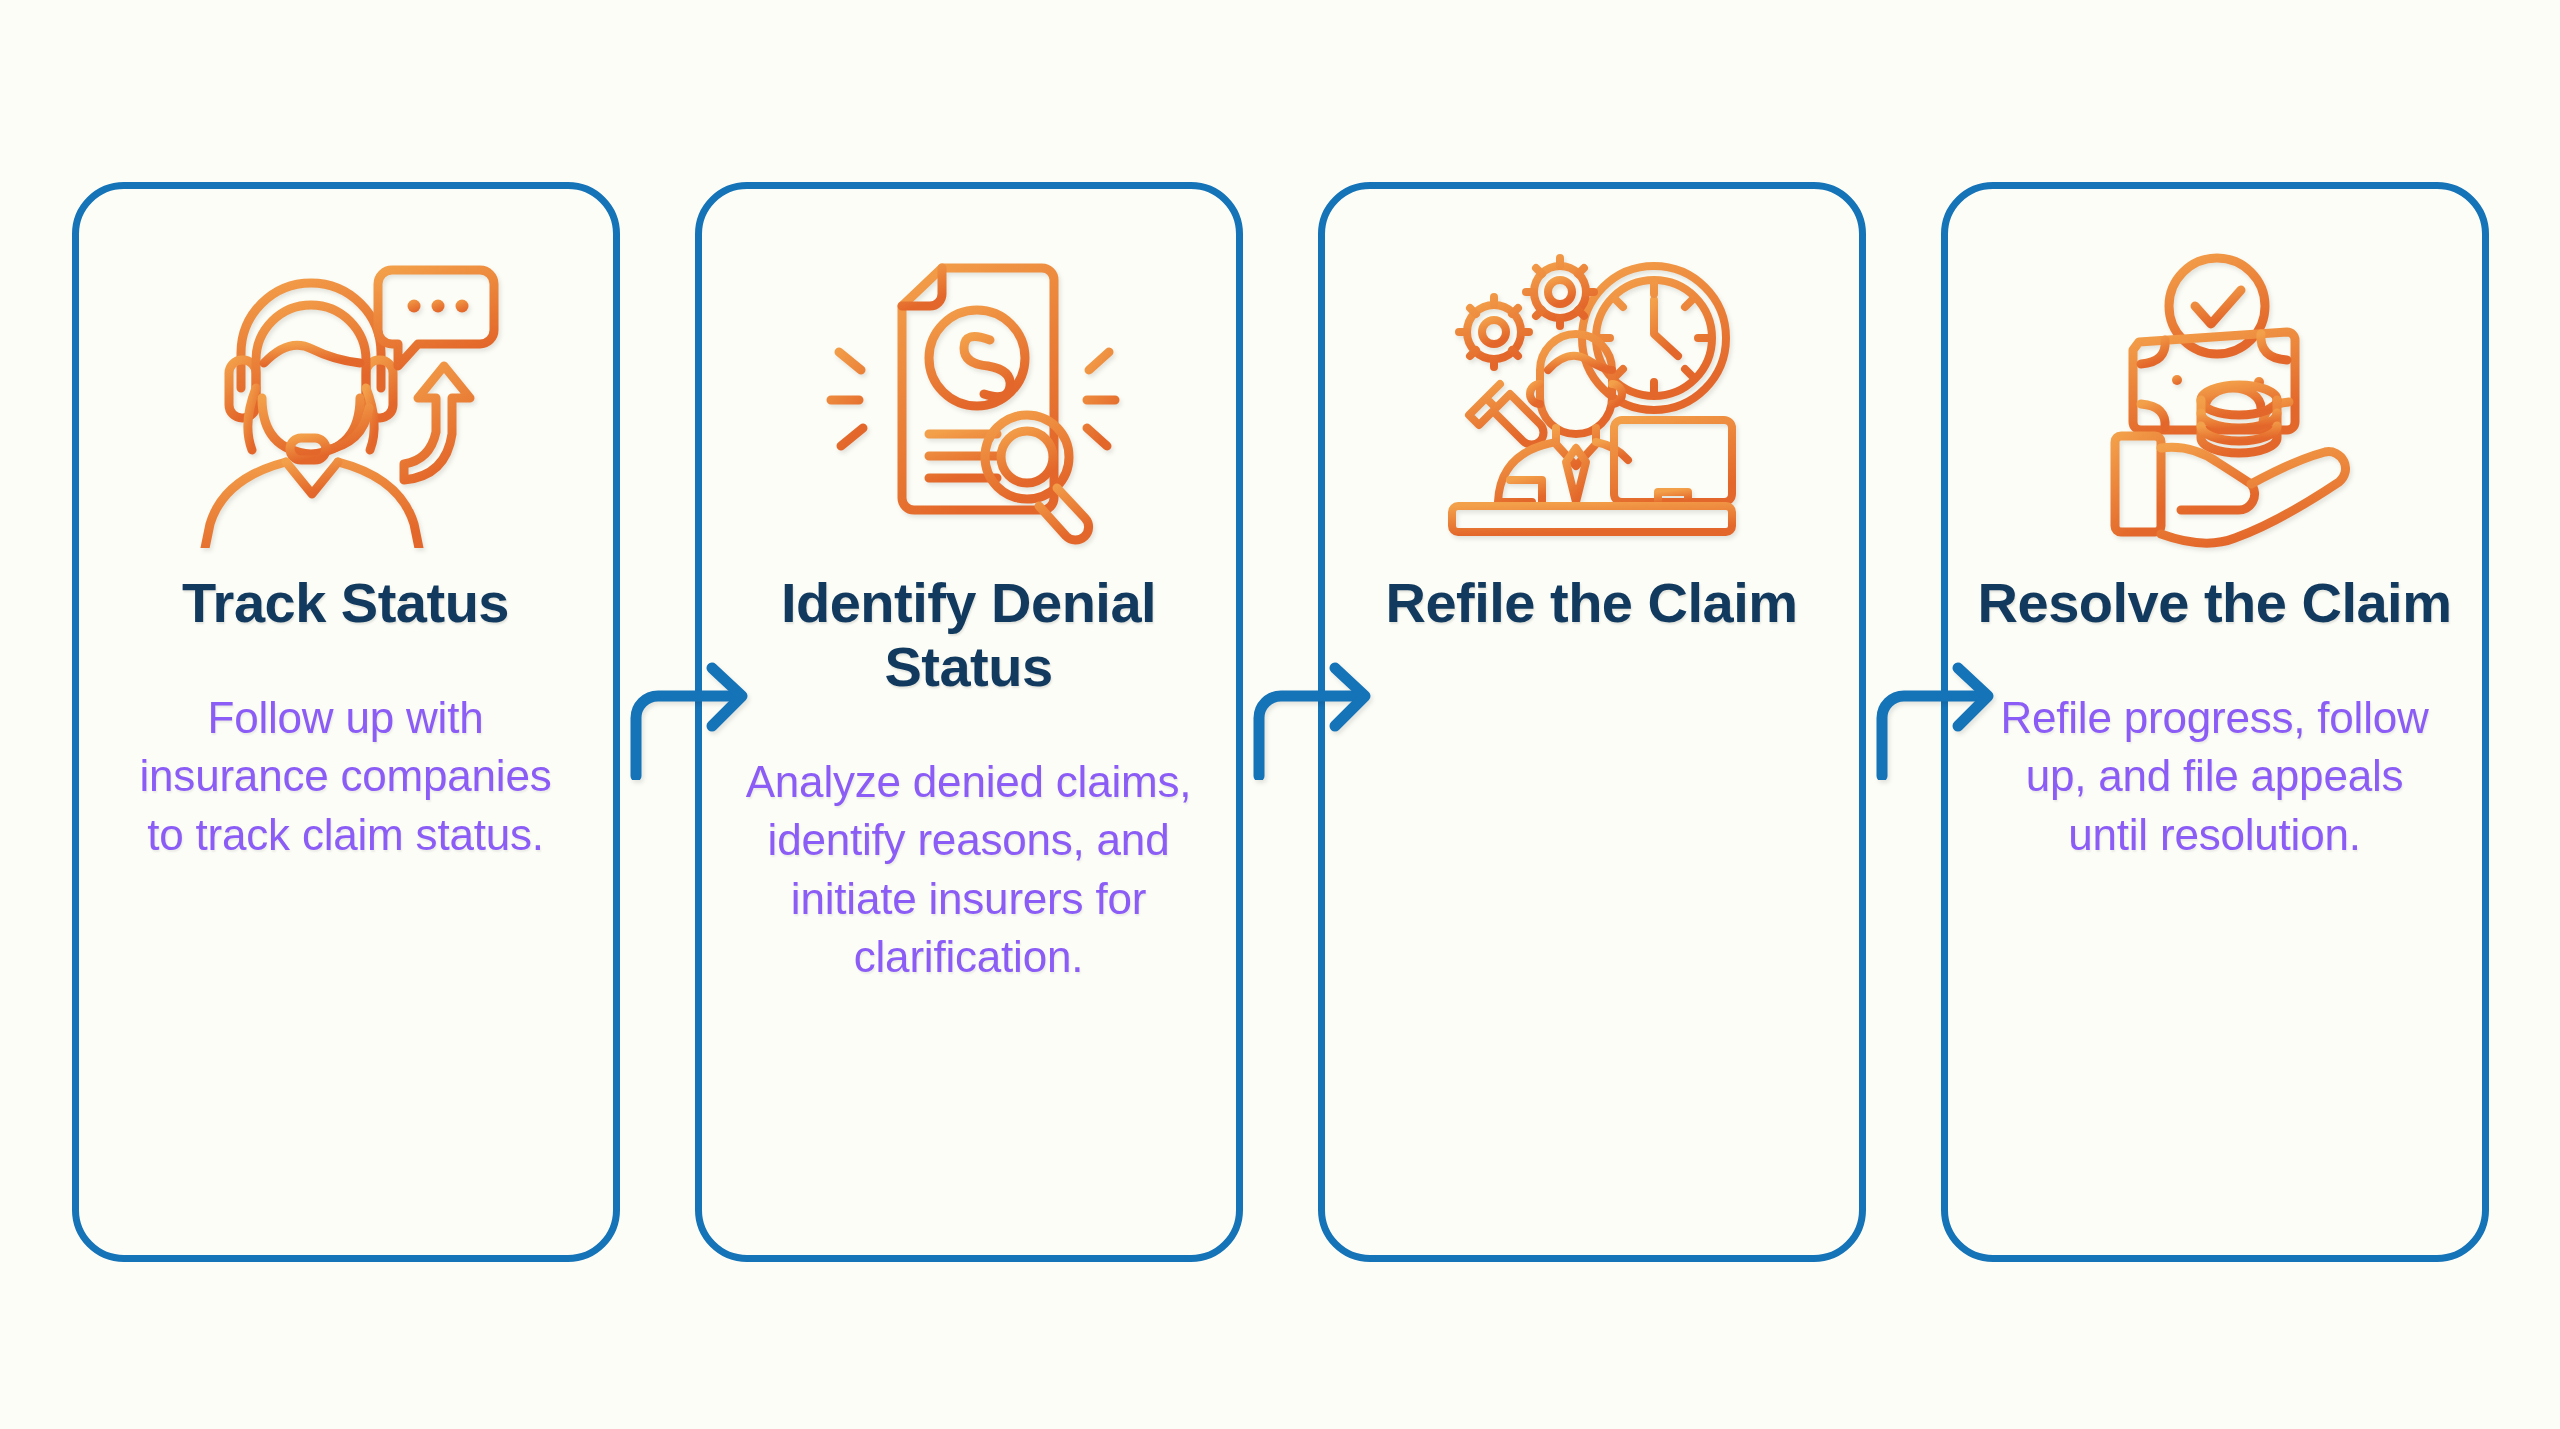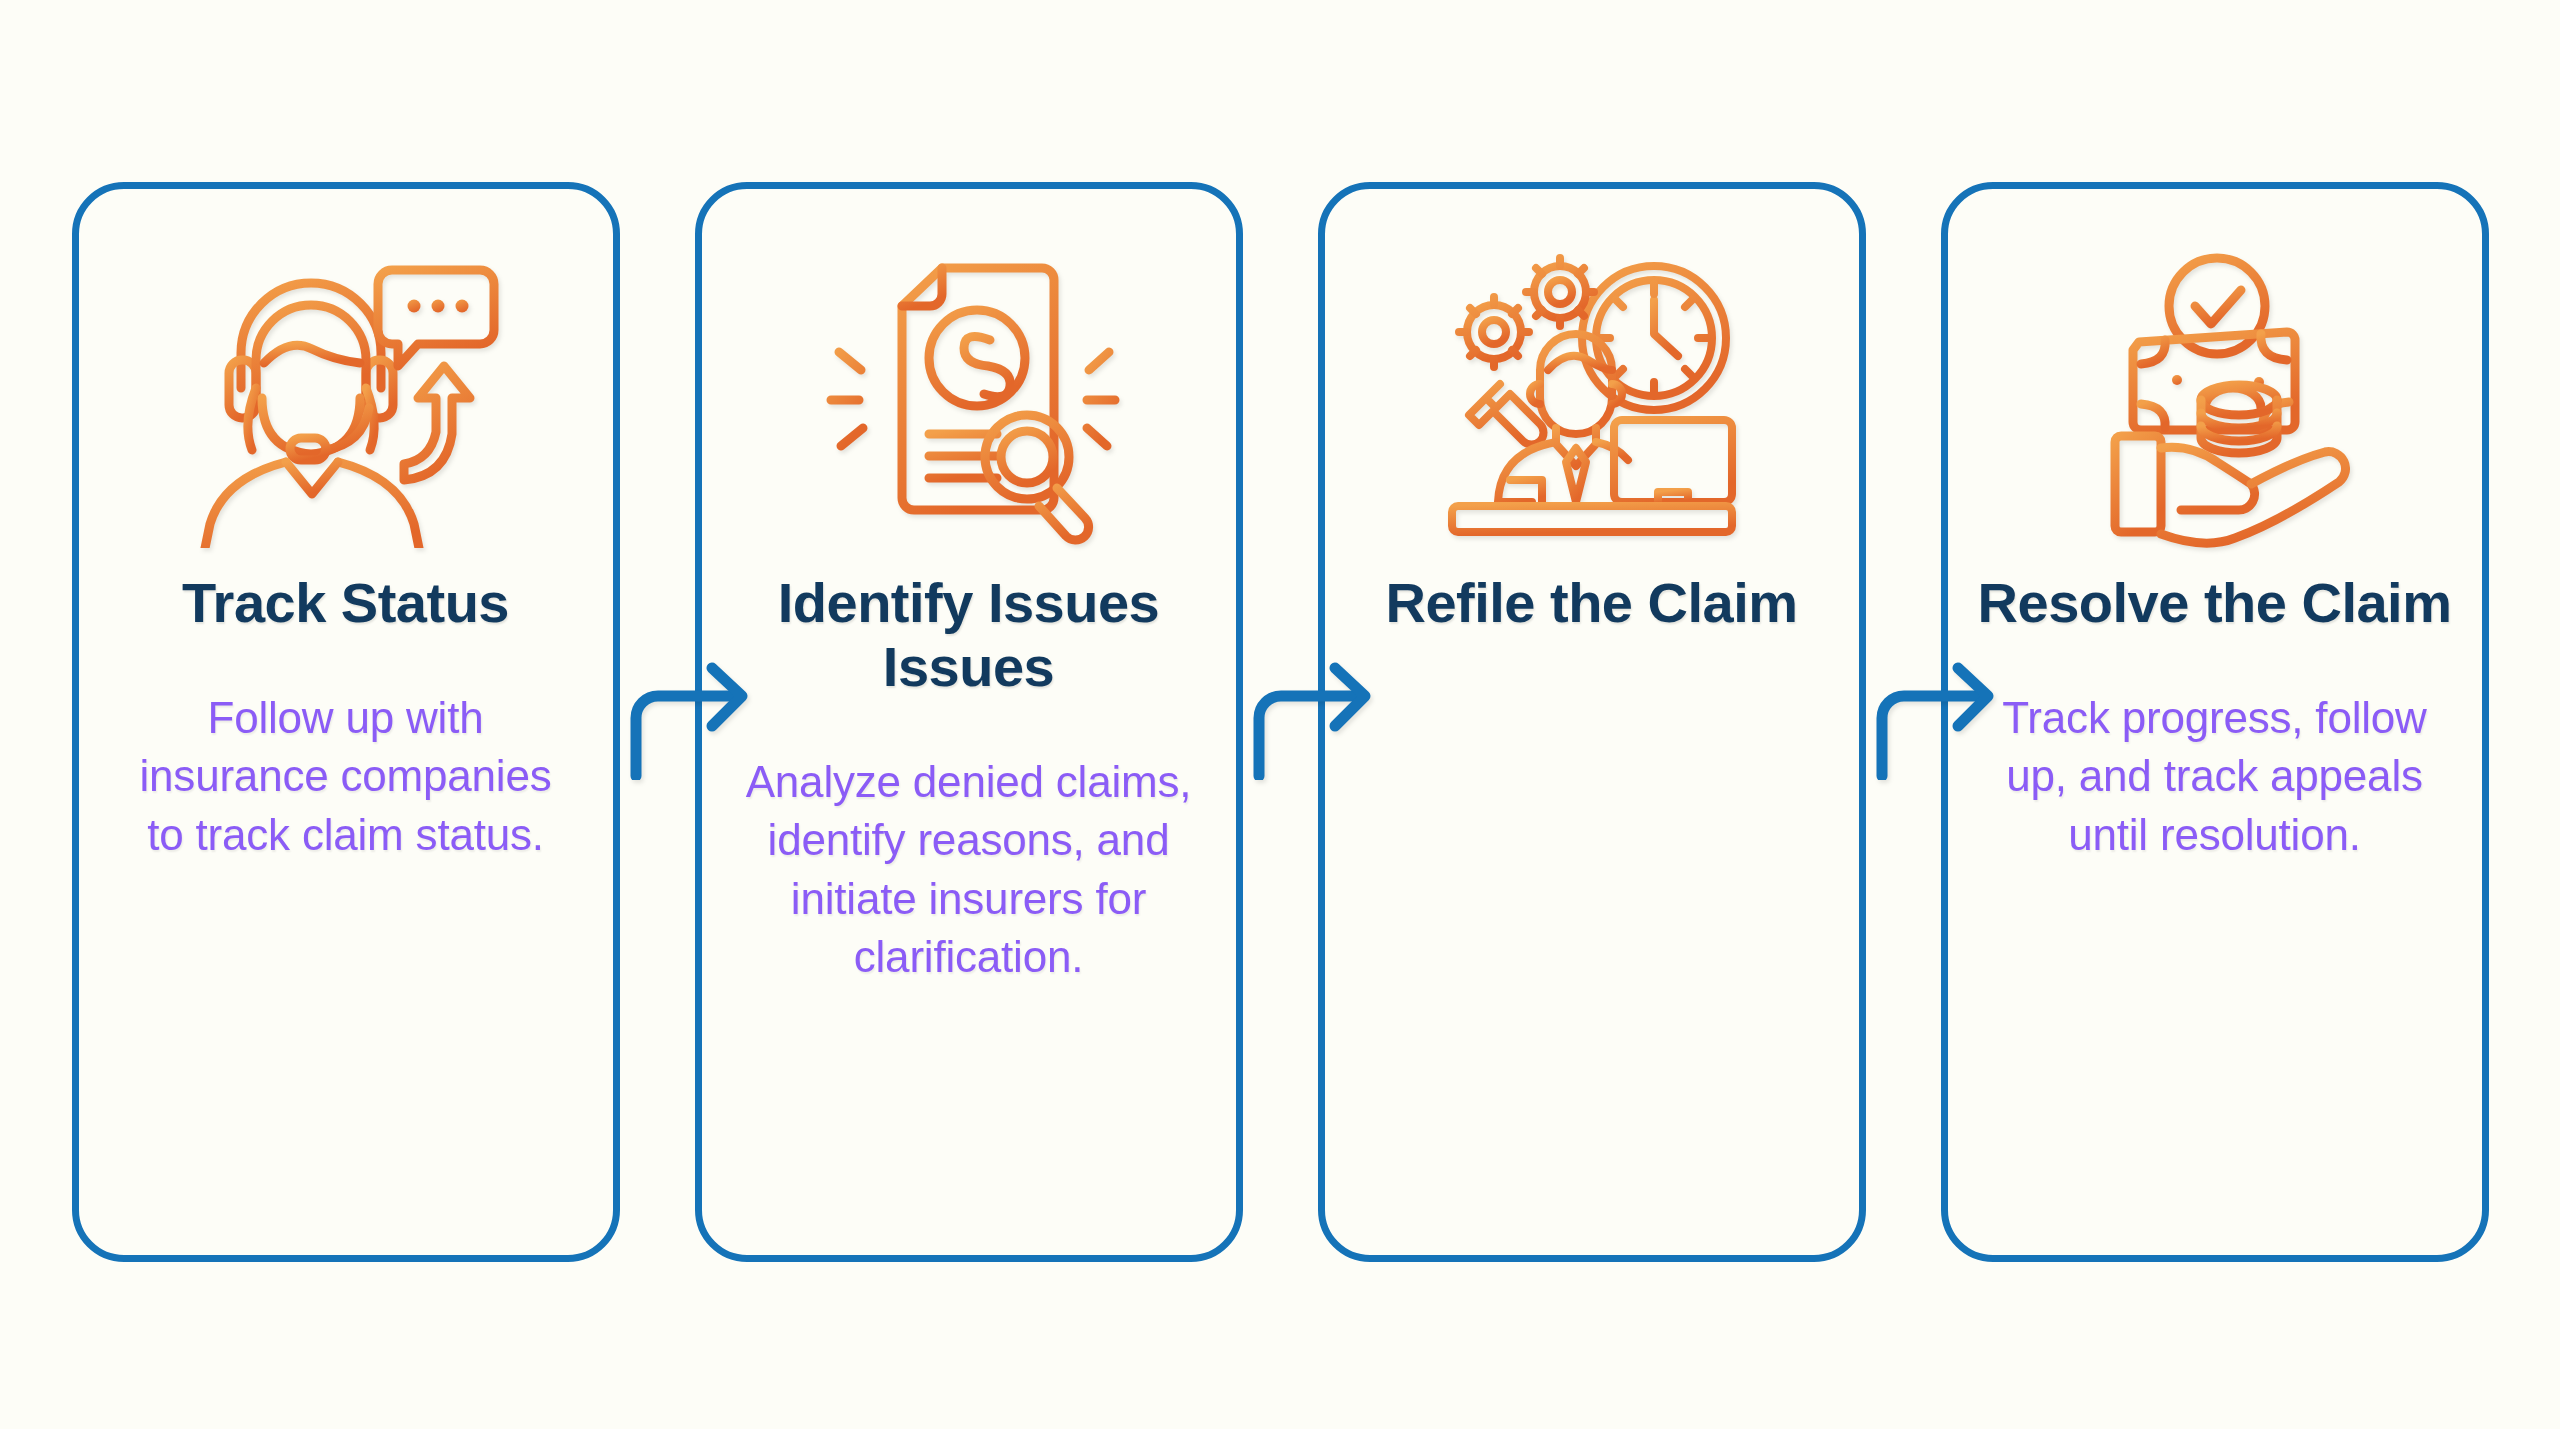--- a/index.html
+++ b/index.html
@@ -181,21 +181,21 @@
             <circle cx="218" cy="209" r="42"></circle>
             <circle cx="218" cy="209" r="26"></circle>
             <path d="M248 240 l28 30 a13 13 0 0 1 -19 18 l-27 -30"></path>
 
             <path d="M30 104 l22 18 M22 152 h28 M32 198 l22 -18"></path>
 
             <path d="M300 104 l-20 18 M306 152 h-28 M298 198 l-20 -18"></path>
           </g>
         </svg>
       </div>
-      <div class="card-title">Identify Issues Issues</div>
+      <div class="card-title">Identify Denial Status</div>
       <div class="card-body">Analyze denied claims, identify reasons, and initiate insurers for clarification.</div>
     </div>
 
     <div class="step-card">
       <div class="card-icon">
         <svg viewBox="0 0 320 300" fill="none" xmlns="http://www.w3.org/2000/svg">
           <defs>
             <linearGradient id="og3" x1="0" y1="0" x2="0.4" y2="1">
               <stop offset="0%" stop-color="#f3a04a"></stop>
               <stop offset="100%" stop-color="#e3672a"></stop>
@@ -275,21 +275,21 @@
             <path d="M146 165 a38 15 0 0 0 76 0"></path>
             <path d="M146 178 a38 15 0 0 0 76 0"></path>
 
             <path d="M66 188 h34 a6 6 0 0 1 6 6 v84 a6 6 0 0 1 -6 6 H66 a6 6 0 0 1 -6 -6 v-84 a6 6 0 0 1 6 -6 z"></path>
             <path d="M106 200 q30 -4 56 14 q22 14 34 22 a16 16 0 0 1 -14 26 h-56"></path>
             <path d="M196 236 q44 -24 74 -32 a17 17 0 0 1 14 30 q-60 40 -104 56 q-30 12 -74 -4"></path>
           </g>
         </svg>
       </div>
       <div class="card-title">Resolve the Claim</div>
-      <div class="card-body">Track progress, follow up, and track appeals until resolution.</div>
+      <div class="card-body">Refile progress, follow up, and file appeals until resolution.</div>
     </div>
 
   </div>
 
   <div class="border-gap gap-1"></div>
   <div class="border-gap gap-2"></div>
   <div class="border-gap gap-3"></div>
 
   <div class="connector conn-1">
     <svg viewBox="0 0 130 150" fill="none" xmlns="http://www.w3.org/2000/svg">

